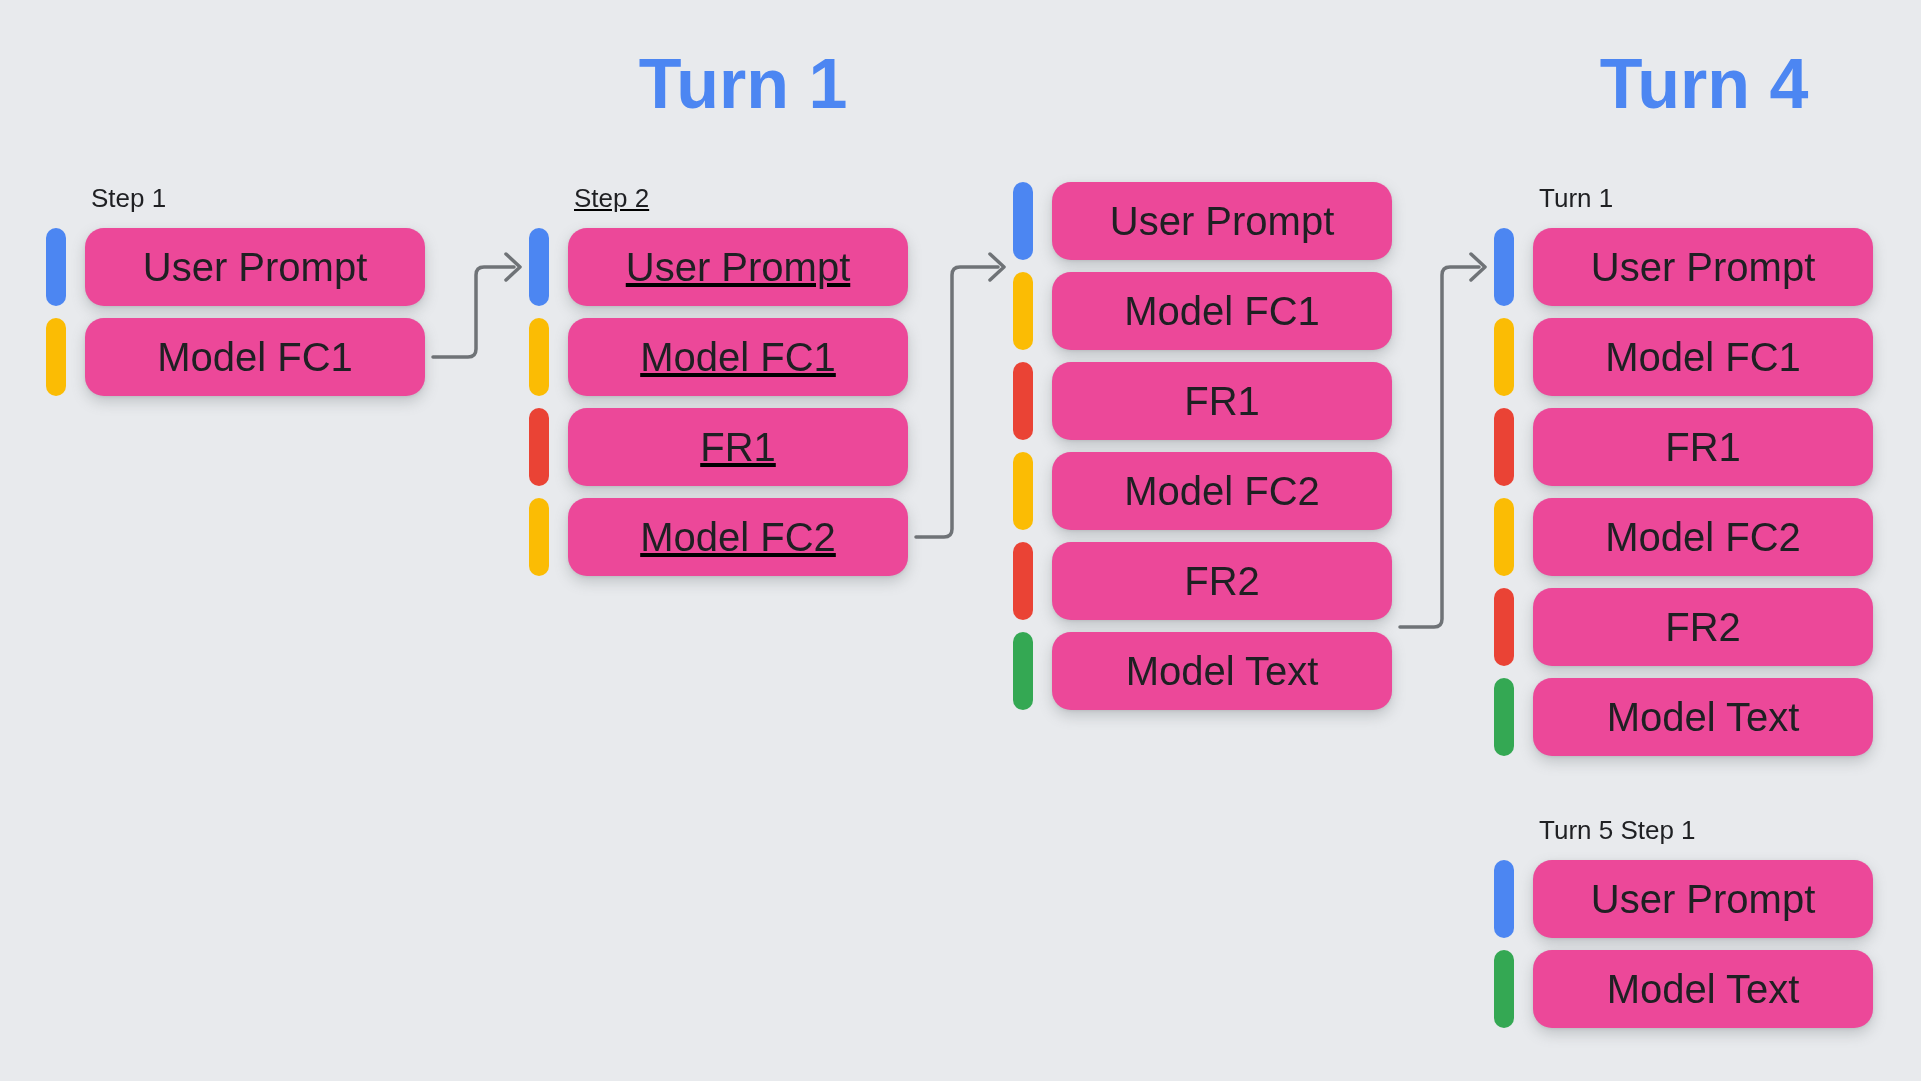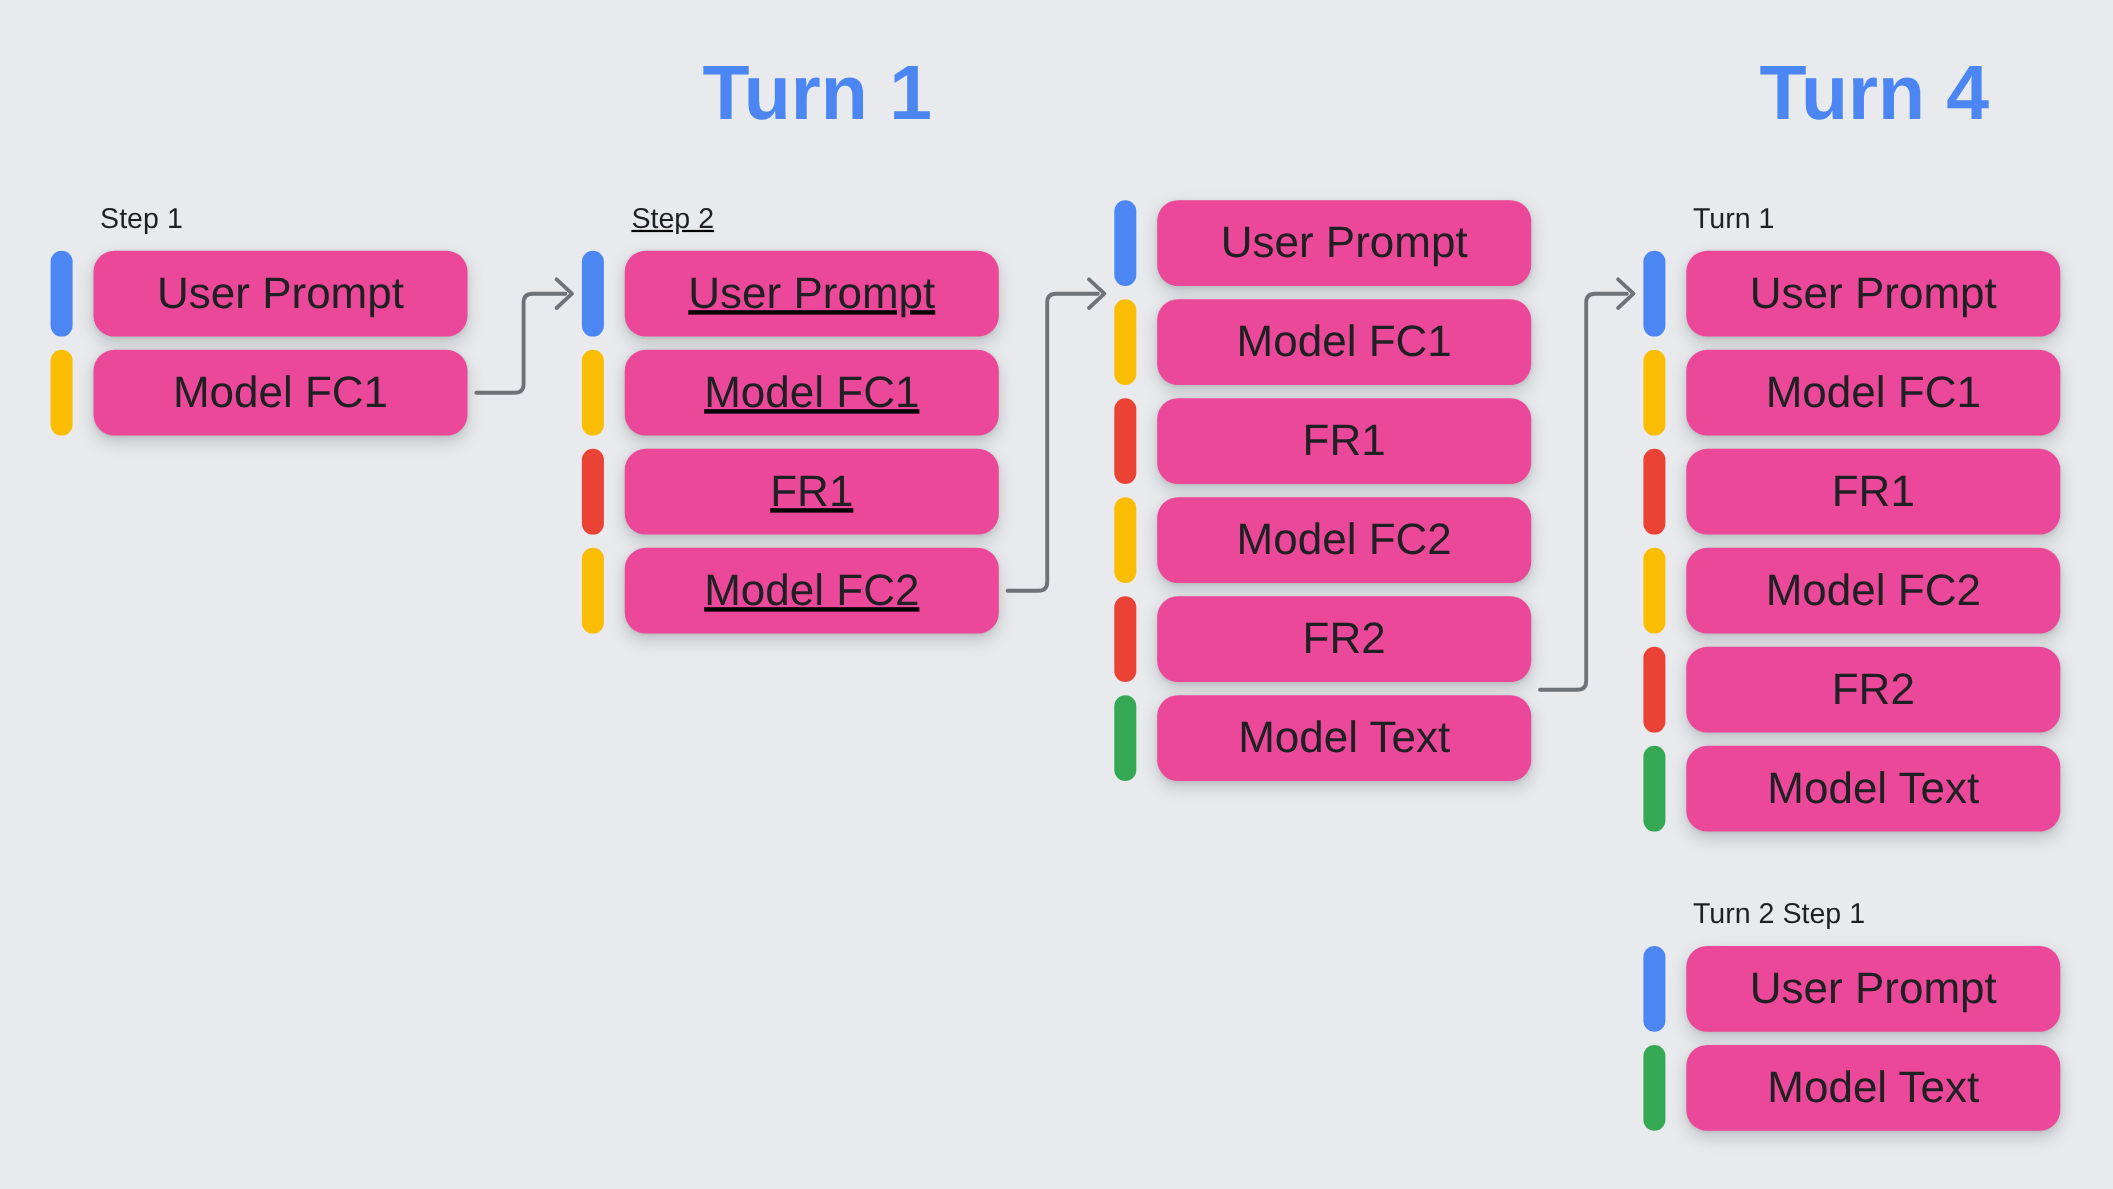--- a/index.html
+++ b/index.html
@@ -181,21 +181,21 @@
       <div class="card">FR2</div>
     </div>
     <div class="row">
       <div class="bar" style="background-color: rgb(52, 168, 83);"></div>
       <div class="card">Model Text</div>
     </div>
   </div>
 </div>
 
 <div class="column" id="col-turn2-step1">
-  <div class="col-label">Turn 2 Step 1</div>
+  <div class="col-label">Turn 5 Step 1</div>
   <div class="rows">
     <div class="row">
       <div class="bar" style="background-color: rgb(76, 134, 242);"></div>
       <div class="card">User Prompt</div>
     </div>
     <div class="row">
       <div class="bar" style="background-color: rgb(52, 168, 83);"></div>
       <div class="card">Model Text</div>
     </div>
   </div>

